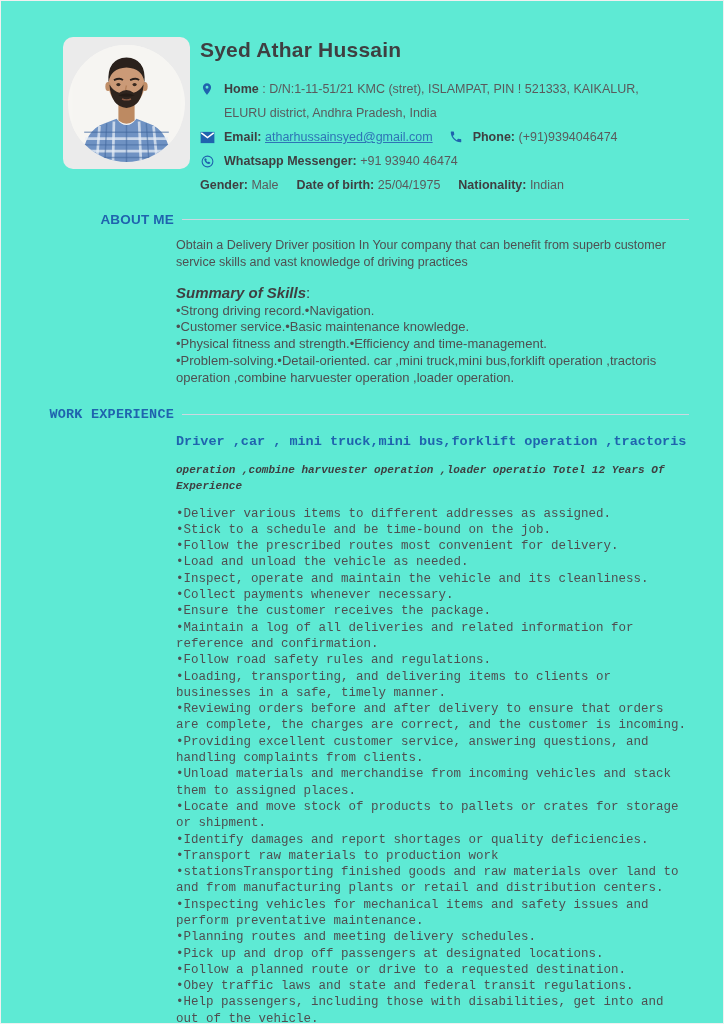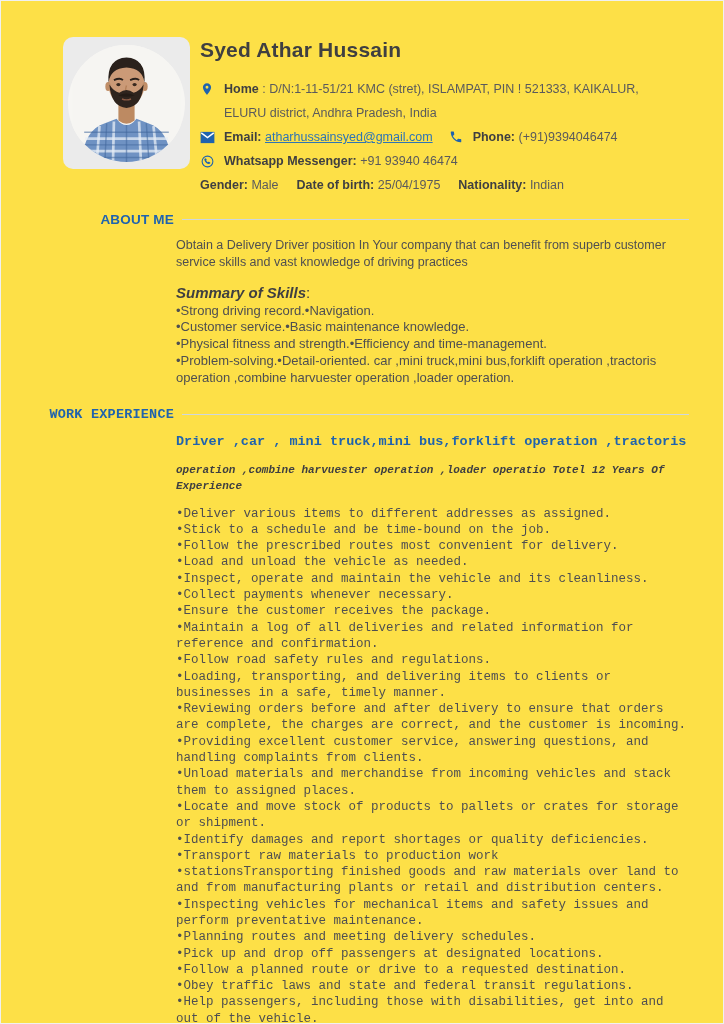--- a/index.html
+++ b/index.html
@@ -3,21 +3,21 @@
 <meta charset="utf-8">
 <style>
   :root{
     --accent:#1f63ae; --link:#2e74b5; --name:#3f3f41; --body:#55555
 
 7;
   }
   *{box-sizing:border-box;}
   html,body{margin:0;padding:0;background:#ffffff;}
   .page{
-    width:724px;height:1024px;overflow:hidden;position:relative;background:#fde047;
+    width:724px;height:1024px;overflow:hidden;position:relative;background:#5eead4;
     font-family:"Liberation Sans",sans-serif;color:#545456;border:1px solid #f0f0f0;
   }
   
   .header{display:flex;padding:36px 34px 0 62px;}
   .photo-tile{
     width:127px;height:132px;flex:none;background:#ebebeb;border-radius:10px;
     display:flex;align-items:center;justify-content:center;
   }
   .photo-circle{width:117px;height:117px;border-radius:50%;overflow:hidden;background:#f7f6f3;}
   .photo-circle svg{display:block;width:100%;height:100%;}

